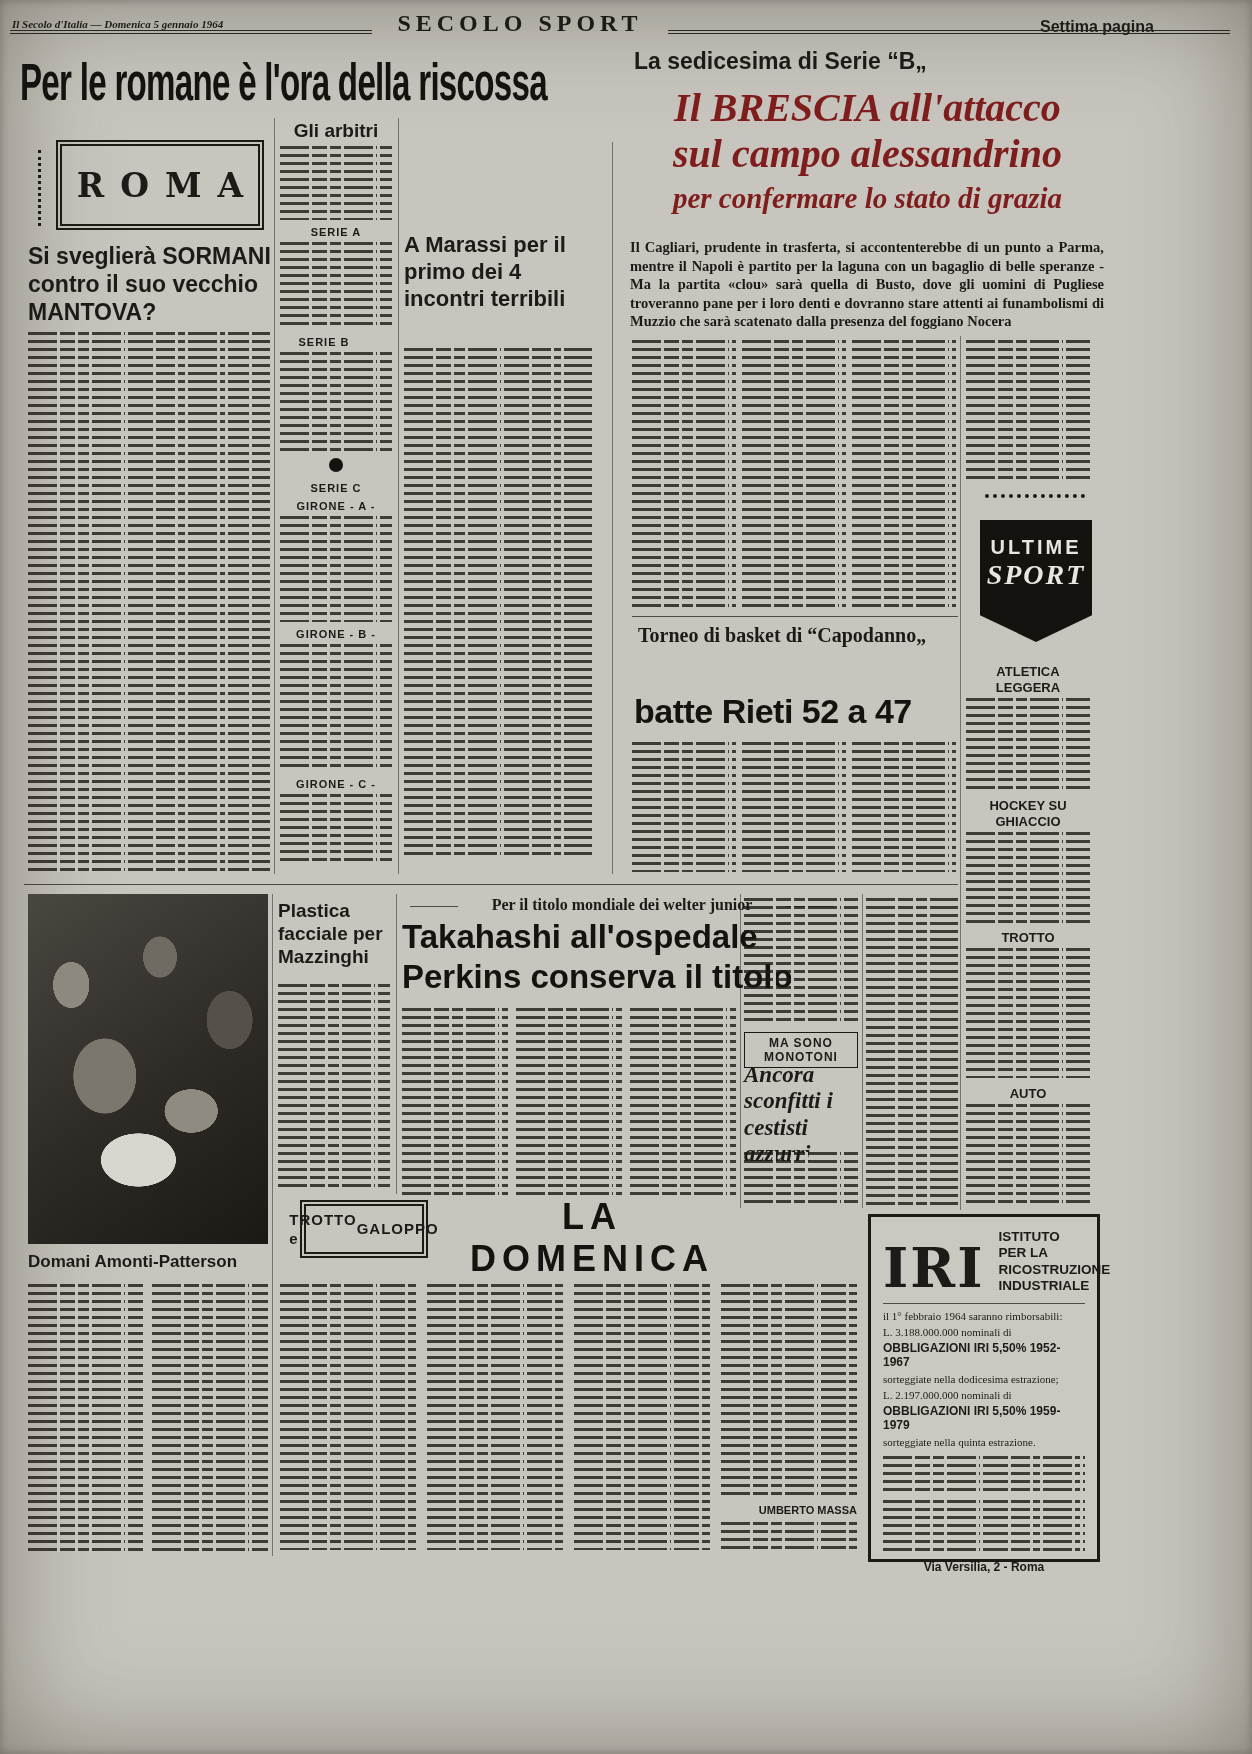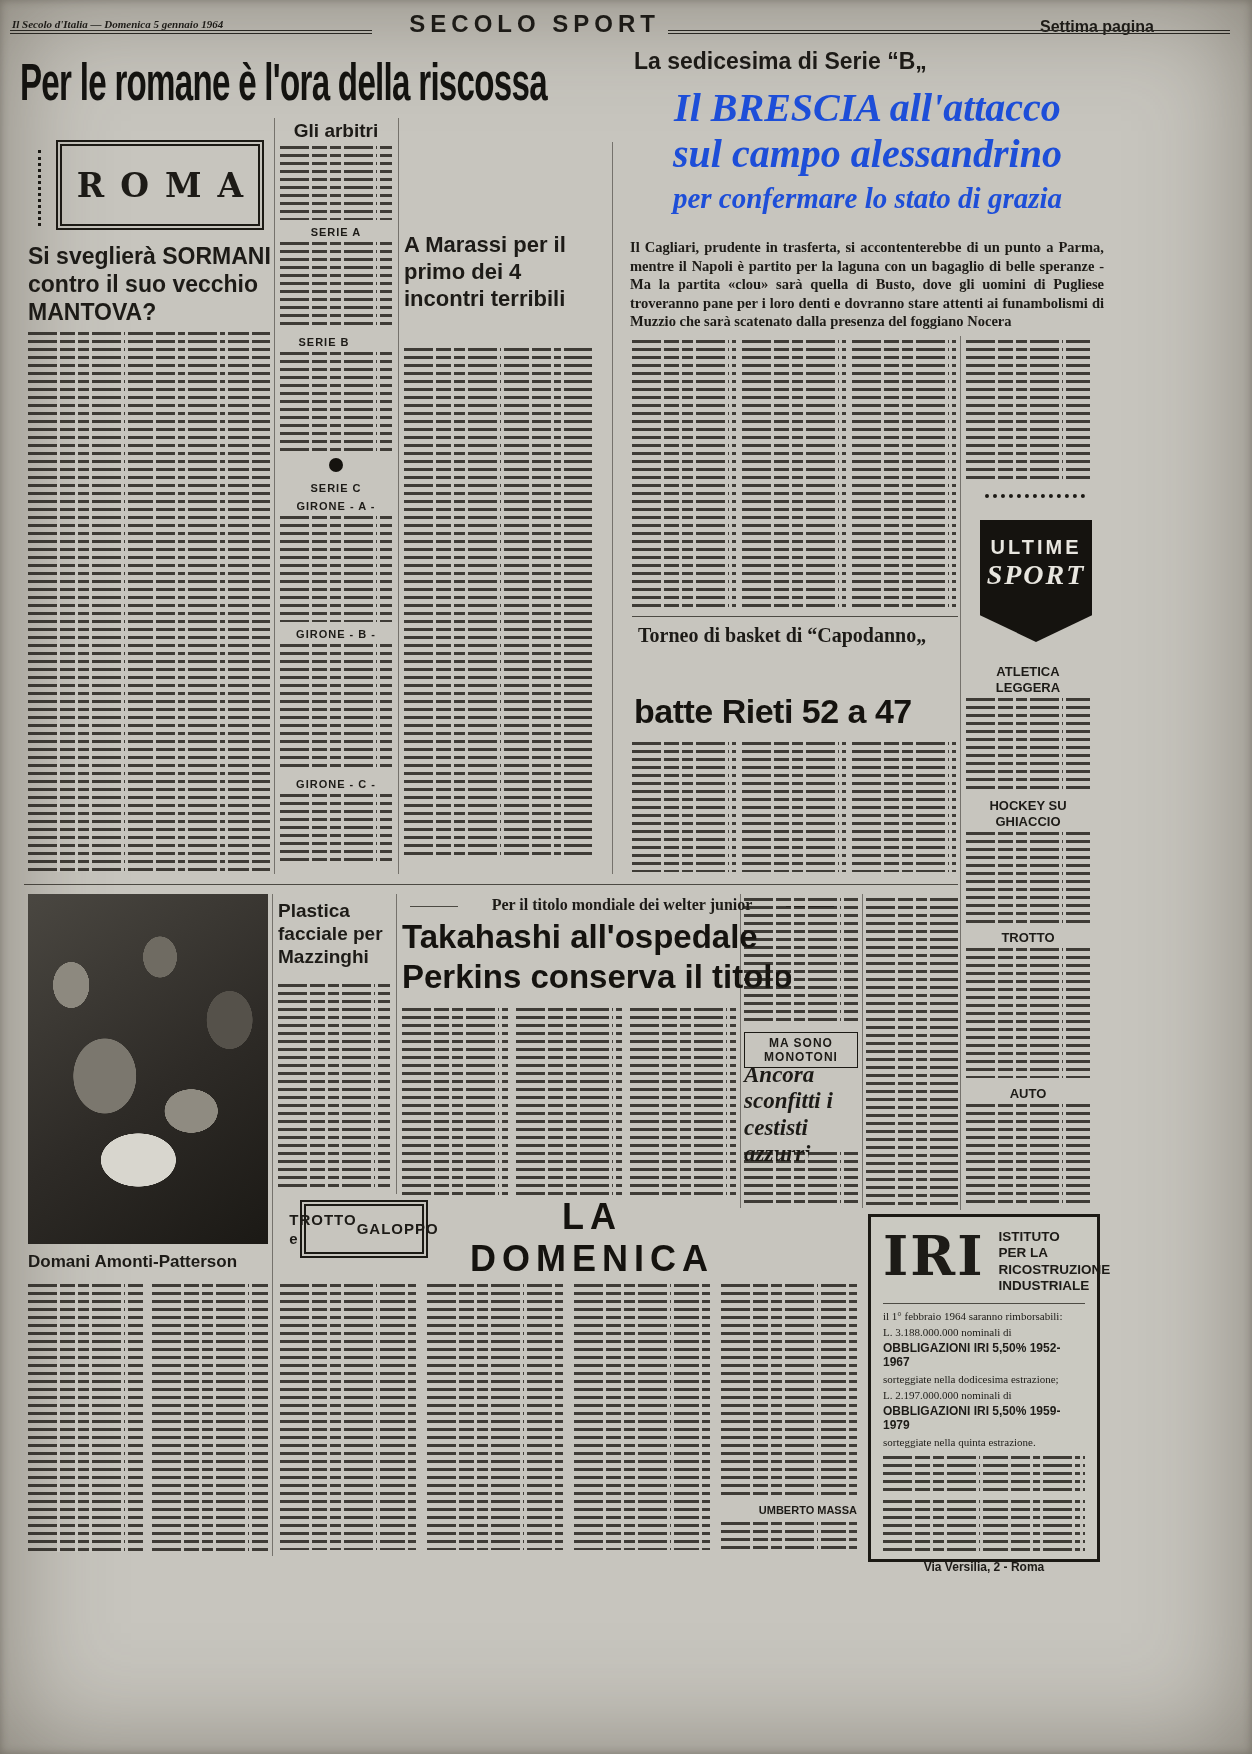--- a/index.html
+++ b/index.html
@@ -10,26 +10,26 @@
   .abs{position:absolute}
   
   .greek{background-image:
     repeating-linear-gradient(90deg, rgba(199,197,190,0) 0 29px, #c7c5be 29px 32px),
     repeating-linear-gradient(90deg, rgba(199,197,190,0) 0 47px, #c7c5be 47px 50px),
     repeating-linear-gradient(180deg, rgba(28,25,20,.8) 0 3px, rgba(28,25,20,0) 3px 8px);}
   .vrule{width:1px;background:rgba(35,32,26,.5)}
   .hrule{height:1px;background:rgba(35,32,26,.75)}
   .drule{height:4px;border-top:1px solid #2a2823;border-bottom:1px solid #2a2823}
   .mast-left{font-size:11px;font-weight:bold;font-style:italic}
-  .mast-center{font-size:24px;font-weight:bold;letter-spacing:5px;text-align:right;font-family:Liberation Sans, sans-serif}
+  .mast-center{font-size:24px;font-weight:bold;letter-spacing:5px;text-align:center;font-family:Liberation Serif, serif}
   .mast-right{font-size:16px;font-weight:bold;font-family:"Liberation Sans",sans-serif}
   .lead-headline{font-family:"Liberation Sans",sans-serif;font-weight:bold;font-size:46px;letter-spacing:-1px;
     transform:scale(.72,1.12);transform-origin:top left;white-space:nowrap;color:#141310}
   .b-kicker{font-size:23px;font-weight:bold;font-family:"Liberation Sans",sans-serif}
-  .b-line{font-style:italic;font-weight:bold;text-align:center;font-size:40px;color:#1d4ed8}
+  .b-line{font-style:italic;font-weight:bold;text-align:center;font-size:40px;color:#7f1d1d}
   .b-line3{font-size:29px}
   .standfirst{font-size:14.5px;font-weight:bold;line-height:1.28;text-align:justify}
   .titlebox{border:6px double #1c1a15;display:flex;align-items:center;justify-content:center}
   .titlebox span{font-family:"DejaVu Serif",serif;font-weight:bold;font-size:33px;letter-spacing:16px;padding-left:16px}
   .colhead{font-family:"Liberation Sans",sans-serif;font-weight:bold;font-size:23px;line-height:1.22}
   .smallhead{font-family:"Liberation Sans",sans-serif;font-weight:bold;font-size:19px;line-height:1.2}
   .arb-title{font-weight:bold;font-size:19px;text-align:center;font-family:"Liberation Sans",sans-serif}
   .arb-sec{font-weight:bold;font-size:11px;text-align:center;font-family:"Liberation Sans",sans-serif;letter-spacing:1px}
   .ball{width:14px;height:14px;border-radius:50%;background:#15130f}
   .badge{background:#15130f;clip-path:polygon(0 0,100% 0,100% 78%,50% 100%,0 78%);text-align:center;color:#e8e6df}
@@ -52,21 +52,21 @@
   .photo{background:
     radial-gradient(ellipse 62px 44px at 46% 76%, #d8d6ce 0 60%, transparent 61%),
     radial-gradient(ellipse 30px 38px at 18% 26%, #8d897f 0 60%, transparent 61%),
     radial-gradient(ellipse 28px 34px at 55% 18%, #6f6b62 0 60%, transparent 61%),
     radial-gradient(ellipse 38px 48px at 84% 36%, #55514a 0 60%, transparent 61%),
     radial-gradient(ellipse 52px 62px at 32% 52%, #7b776e 0 60%, transparent 61%),
     radial-gradient(ellipse 44px 36px at 68% 62%, #8f8b81 0 60%, transparent 61%),
     linear-gradient(145deg,#4a4741 0%,#2e2b27 55%,#1b1915 100%)}
   .ornament{border-top:4px dotted #1c1a15}
   .iri-ad{border:3px solid #1c1a15;padding:12px 12px 10px 12px;background:rgba(210,208,200,.35)}
-  .iri-head{display:flex;align-items:flex-start}
+  .iri-head{display:flex;align-items:flex-end}
   .iri-logo{font-family:"DejaVu Serif",serif;font-weight:bold;font-size:54px;letter-spacing:2px;line-height:1}
   .iri-name{margin-left:14px;font-family:"Liberation Sans",sans-serif;font-weight:bold;font-size:13.5px;line-height:1.22}
   .iri-line{font-size:11px;margin-top:4px}
   .iri-bond{font-family:"Liberation Sans",sans-serif;font-weight:bold;font-size:12px;margin-top:3px}
   .iri-addr{font-family:"Liberation Sans",sans-serif;font-weight:bold;font-size:12px;text-align:center;margin-top:8px}
   .dotcol{border-left:3px dotted #1c1a15}
 </style>
 </head>
 <body>
 

